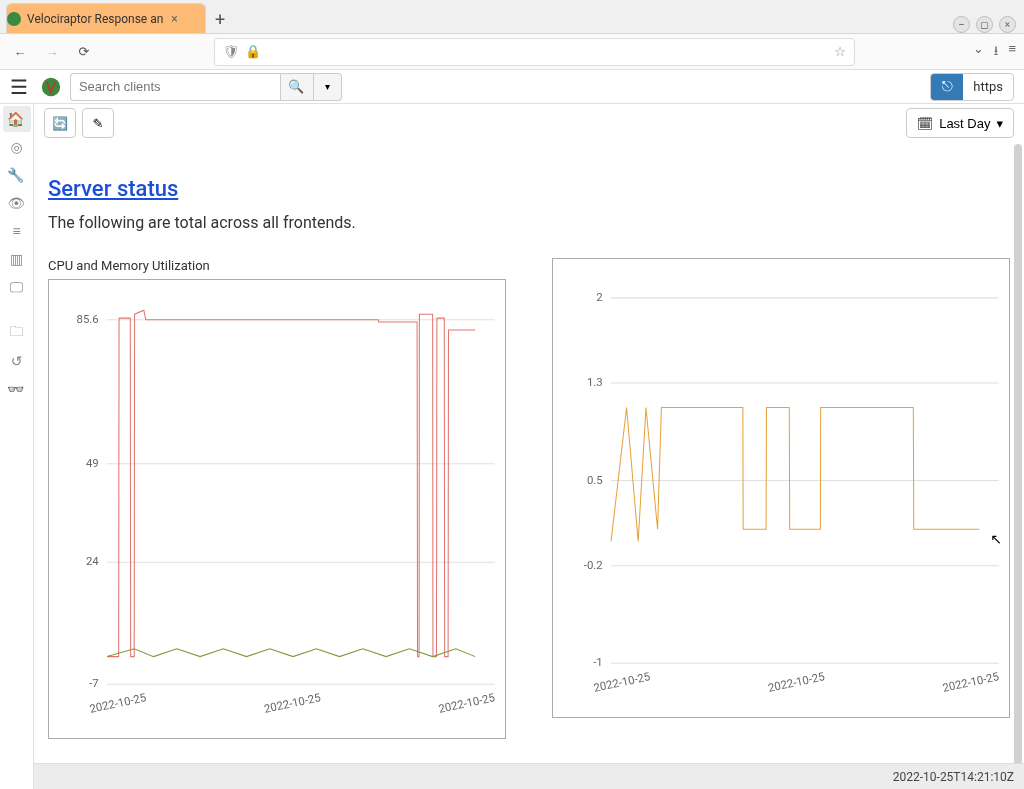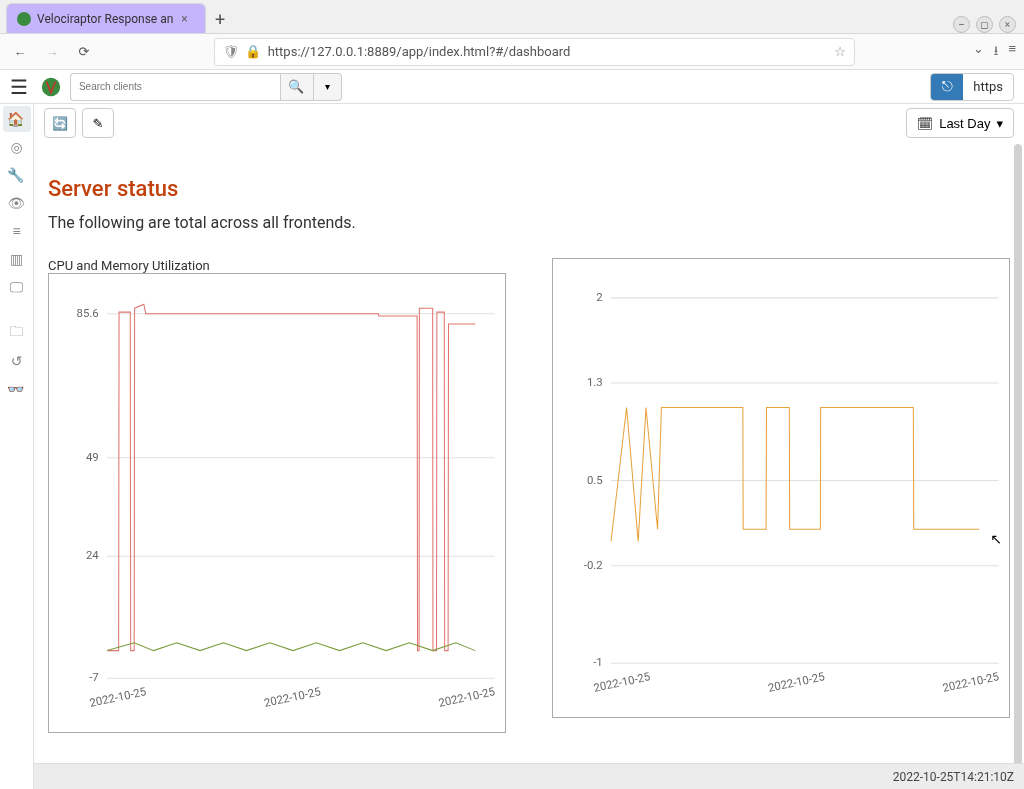--- a/index.html
+++ b/index.html
@@ -1,20 +1,20 @@
 <!DOCTYPE html>
 <html><head>
 <meta charset="utf-8">
 <style>
   * { box-sizing: border-box; margin: 0; padding: 0; }
   body { font-family: -apple-system, "Segoe UI", Roboto, Arial, sans-serif; font-size: 13px; color: #333; background: #fafafa; width: 1024px; height: 789px; overflow: hidden; position: relative; }
 
   
   .browser-chrome { height: 34px; background: #f0f0f0; display: flex; align-items: flex-end; padding-left: 6px; border-bottom: 1px solid #d7d7d7; }
-  .tab { background: #c4b5fd; height: 30px; border-radius: 6px 6px 0 0; display: flex; align-items: center; padding: 0 10px; font-size: 12px; border: 1px solid #d7d7d7; border-bottom: none; min-width: 200px; }
+  .tab { background: #fdba74; height: 30px; border-radius: 6px 6px 0 0; display: flex; align-items: center; padding: 0 0; font-size: 12px; border: 1px solid #d7d7d7; border-bottom: none; min-width: 200px; }
   .tab .dot { width: 14px; height: 14px; border-radius: 50%; background: #3a8b3f; margin-right: 6px; display: inline-block; }
   .tab .x { margin-left: 8px; color: #666; cursor: pointer; }
   .new-tab { width: 28px; height: 28px; display: flex; align-items: center; justify-content: center; color: #555; font-size: 18px; cursor: pointer; }
   .win-btns { margin-left: auto; display: flex; gap: 6px; padding: 4px 8px 0 0; }
   .win-btn { width: 17px; height: 17px; border-radius: 50%; background: #e4e4e4; border: 1px solid #bdbdbd; display:flex; align-items:center; justify-content:center; font-size:10px; line-height:1; color:#666; cursor:pointer;}
 
   
   .addr-row { height: 36px; display: flex; align-items: center; padding: 0 8px; gap: 8px; background: #fafafa; border-bottom: 1px solid #e0e0e0; }
   .nav-btn { width: 24px; height: 24px; display: flex; align-items: center; justify-content: center; color: #555; cursor: pointer; border-radius: 4px; }
   .nav-btn.dis { color: #bbb; }
@@ -23,47 +23,47 @@
   .url-wrap .lock   { color: #888; }
   .url-wrap .star   { margin-left: auto; color: #888; cursor: pointer; }
   .right-icons { display: flex; gap: 10px; color: #666; }
   .right-icons span { cursor: pointer; }
 
   
   .vr-header { height: 34px; display: flex; align-items: center; padding: 0 10px; gap: 8px; background: #fff; border-bottom: 1px solid #e0e0e0; }
   .hamburger { font-size: 20px; cursor: pointer; color:#333; margin-right:4px;}
   .vr-logo { width: 22px; height: 22px; }
   .search-group { display: flex; }
-  .search-input { width: 210px; height: 28px; border: 1px solid #ccc; border-right: none; border-radius: 4px 0 0 4px; padding: 0 8px; font-size: 10px; }
+  .search-input { width: 210px; height: 28px; border: 1px solid #ccc; border-right: none; border-radius: 4px 0 0 4px; padding: 0 8px; font-size: 13px; }
   .search-btn { width: 34px; height: 28px; border: 1px solid #ccc; background: #f5f5f5; cursor: pointer; display:flex; align-items:center; justify-content:center; font-size:13px; }
   .search-dd  { width: 28px; height: 28px; border: 1px solid #ccc; border-left: none; background: #f5f5f5; border-radius: 0 4px 4px 0; cursor: pointer; display:flex; align-items:center; justify-content:center; font-size:10px;}
   .spacer { flex: 1; }
   .user-pill { display: flex; align-items: center; border: 1px solid #ccc; border-radius: 4px; overflow: hidden; height: 28px; }
   .user-pill .ic { width: 32px; background: #337ab7; color: #fff; display: flex; align-items: center; justify-content: center; height: 100%; font-size: 14px;}
   .user-pill .nm { padding: 0 10px; font-size: 13px; }
 
   
   .main { position: absolute; top: 104px; bottom: 0; left: 0; right: 0; display: flex; }
   .rail { width: 34px; background: #fff; border-right: 1px solid #e0e0e0; display: flex; flex-direction: column; align-items: center; padding-top: 2px; gap: 2px; }
   .rail .item { width: 28px; height: 26px; display: flex; align-items: center; justify-content: center; color: #888; font-size: 14px; border-radius: 3px; cursor: pointer; }
   .rail .item.active { background: #e9ecef; color: #444; }
   .rail .gap { height: 16px; }
 
   .content { flex: 1; position: relative; overflow: hidden; background: #fff; }
   .tbar { height: 38px; display: flex; align-items: center; padding: 0 10px; gap: 6px; }
   .tbar .btn { width: 32px; height: 30px; border: 1px solid #ccc; border-radius: 4px; background: #fff; display:flex; align-items:center; justify-content:center; font-size:13px; cursor:pointer;}
   .tbar .lastday { margin-left: auto; height: 30px; border: 1px solid #ccc; border-radius: 4px; background: #fff; padding: 0 10px; display:flex; align-items:center; gap:6px; font-size:13px; cursor:pointer;}
 
   .scroll { position: absolute; top: 38px; left: 0; right: 0; bottom: 30px; overflow: hidden; padding: 6px 14px 0 14px; }
-  .scroll h2 { font-size: 22px; font-weight: 500; margin: 28px 0 12px 0; color: #c2410c; }
+  .scroll h2 { font-size: 22px; font-weight: 500; margin: 28px 0 12px 0; color: #1d4ed8; text-decoration: underline; }
   .scroll p.sub { font-size: 16px; color: #333; margin-bottom: 26px; }
 
   .charts { display: flex; gap: 46px; }
   .chart-col { flex: 1; }
-  .chart-title { font-size: 13px; color: #333; margin-bottom: 0; }
+  .chart-title { font-size: 13px; color: #333; margin-bottom: 6px; }
   .chart-box { border: 1px solid #aaa; height: 460px; position: relative; background:#fff; }
   .chart-svg { position: absolute; inset: 0; }
 
   .status-bar { position: absolute; left: 0; right: 0; bottom: 0; height: 26px; background: #ececec; border-top: 1px solid #ddd; display: flex; align-items: center; justify-content: flex-end; padding: 5px 10px; font-size: 12px; color: #444; }
 
   
   .vscroll { position:absolute; top:40px; right:2px; width:8px; height:640px; background:rgba(0,0,0,0.18); border-radius:4px; }
 
   
   .cursor { position:absolute; right:22px; bottom:242px; font-size:14px; color:#000; pointer-events:none;}
@@ -91,21 +91,20 @@
   </div>
 </div>
 
 <div class="addr-row">
   <div class="nav-btn">←</div>
   <div class="nav-btn dis">→</div>
   <div class="nav-btn">⟳</div>
   <div class="url-wrap">
     <span class="shield">🛡</span>
     <span class="lock">🔒</span>
-    <span>https://127.0.0.1:8889/app/index.html?#/dashboard</span>
     <span class="star">☆</span>
   </div>
   <div class="right-icons">
     <span>⌄</span>
     <span>⭳</span>
     <span>≡</span>
   </div>
 </div>
 
 <div class="vr-header">

